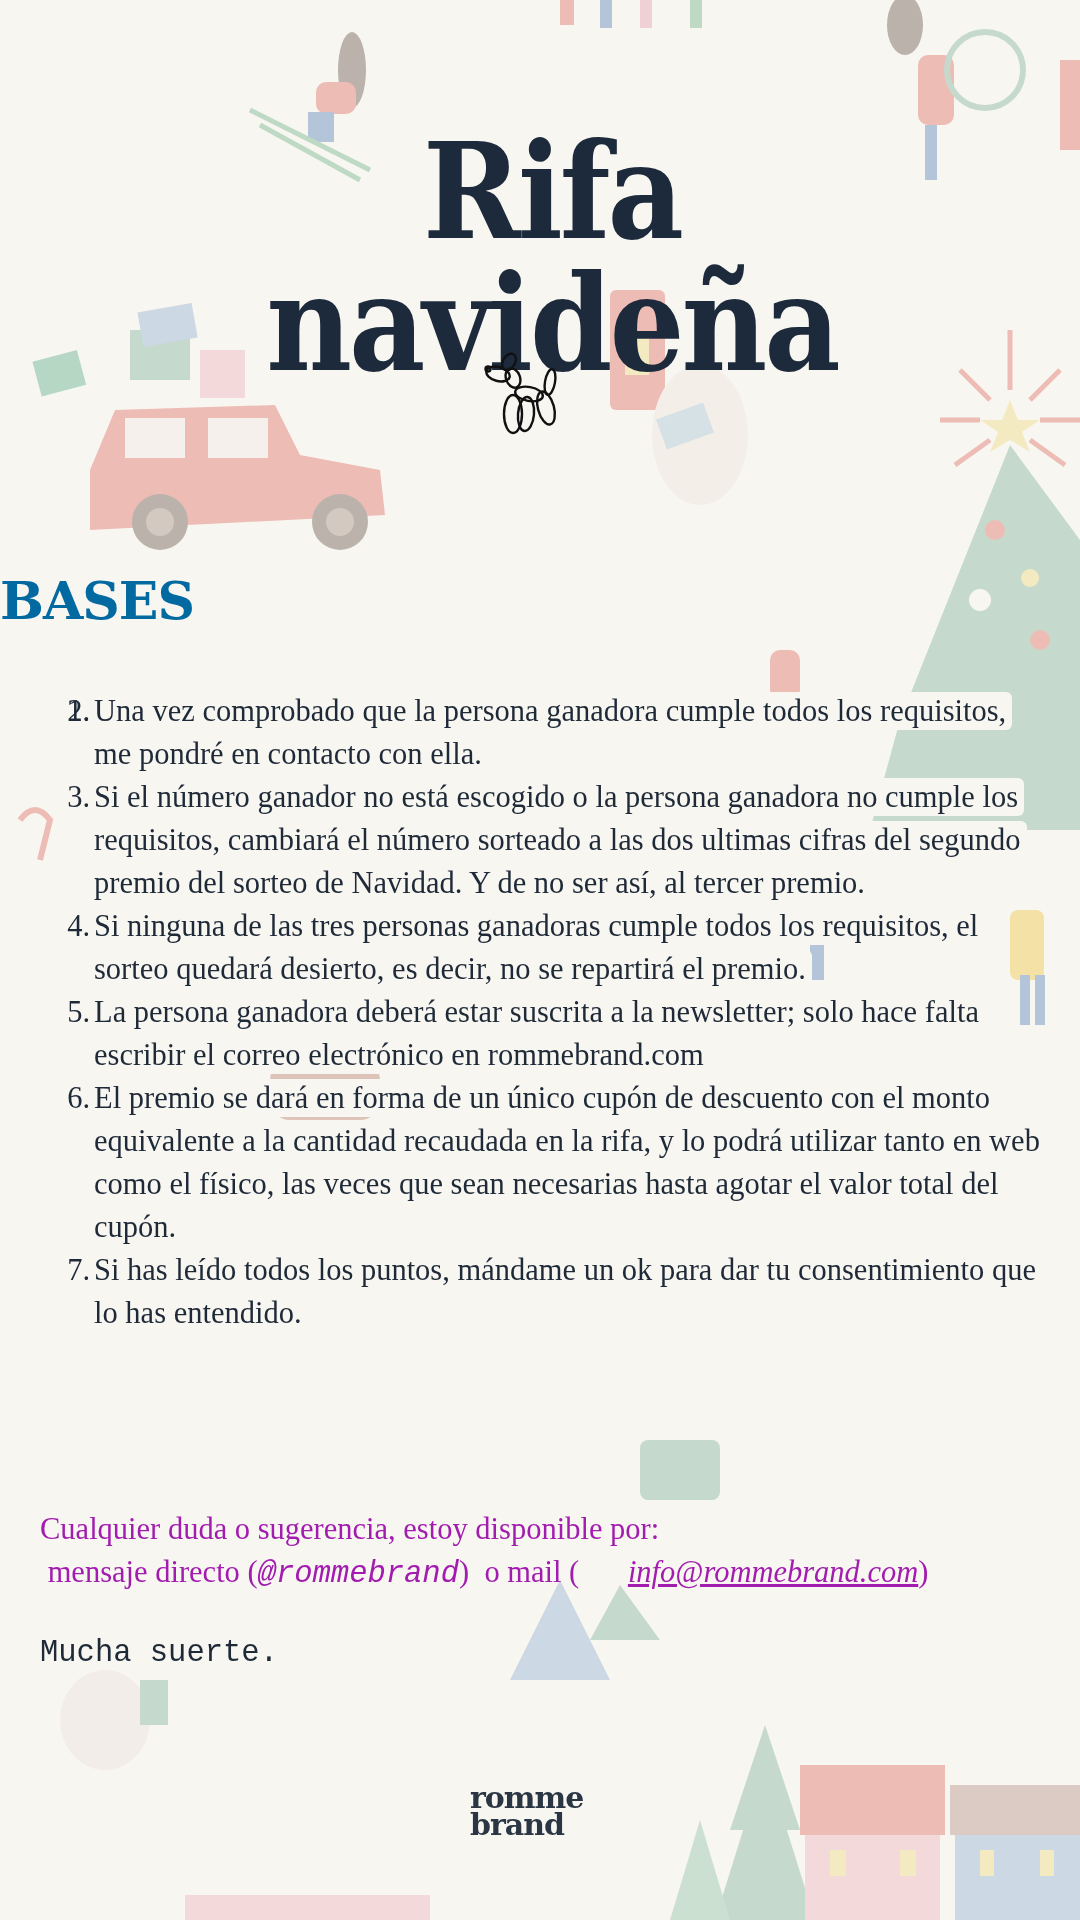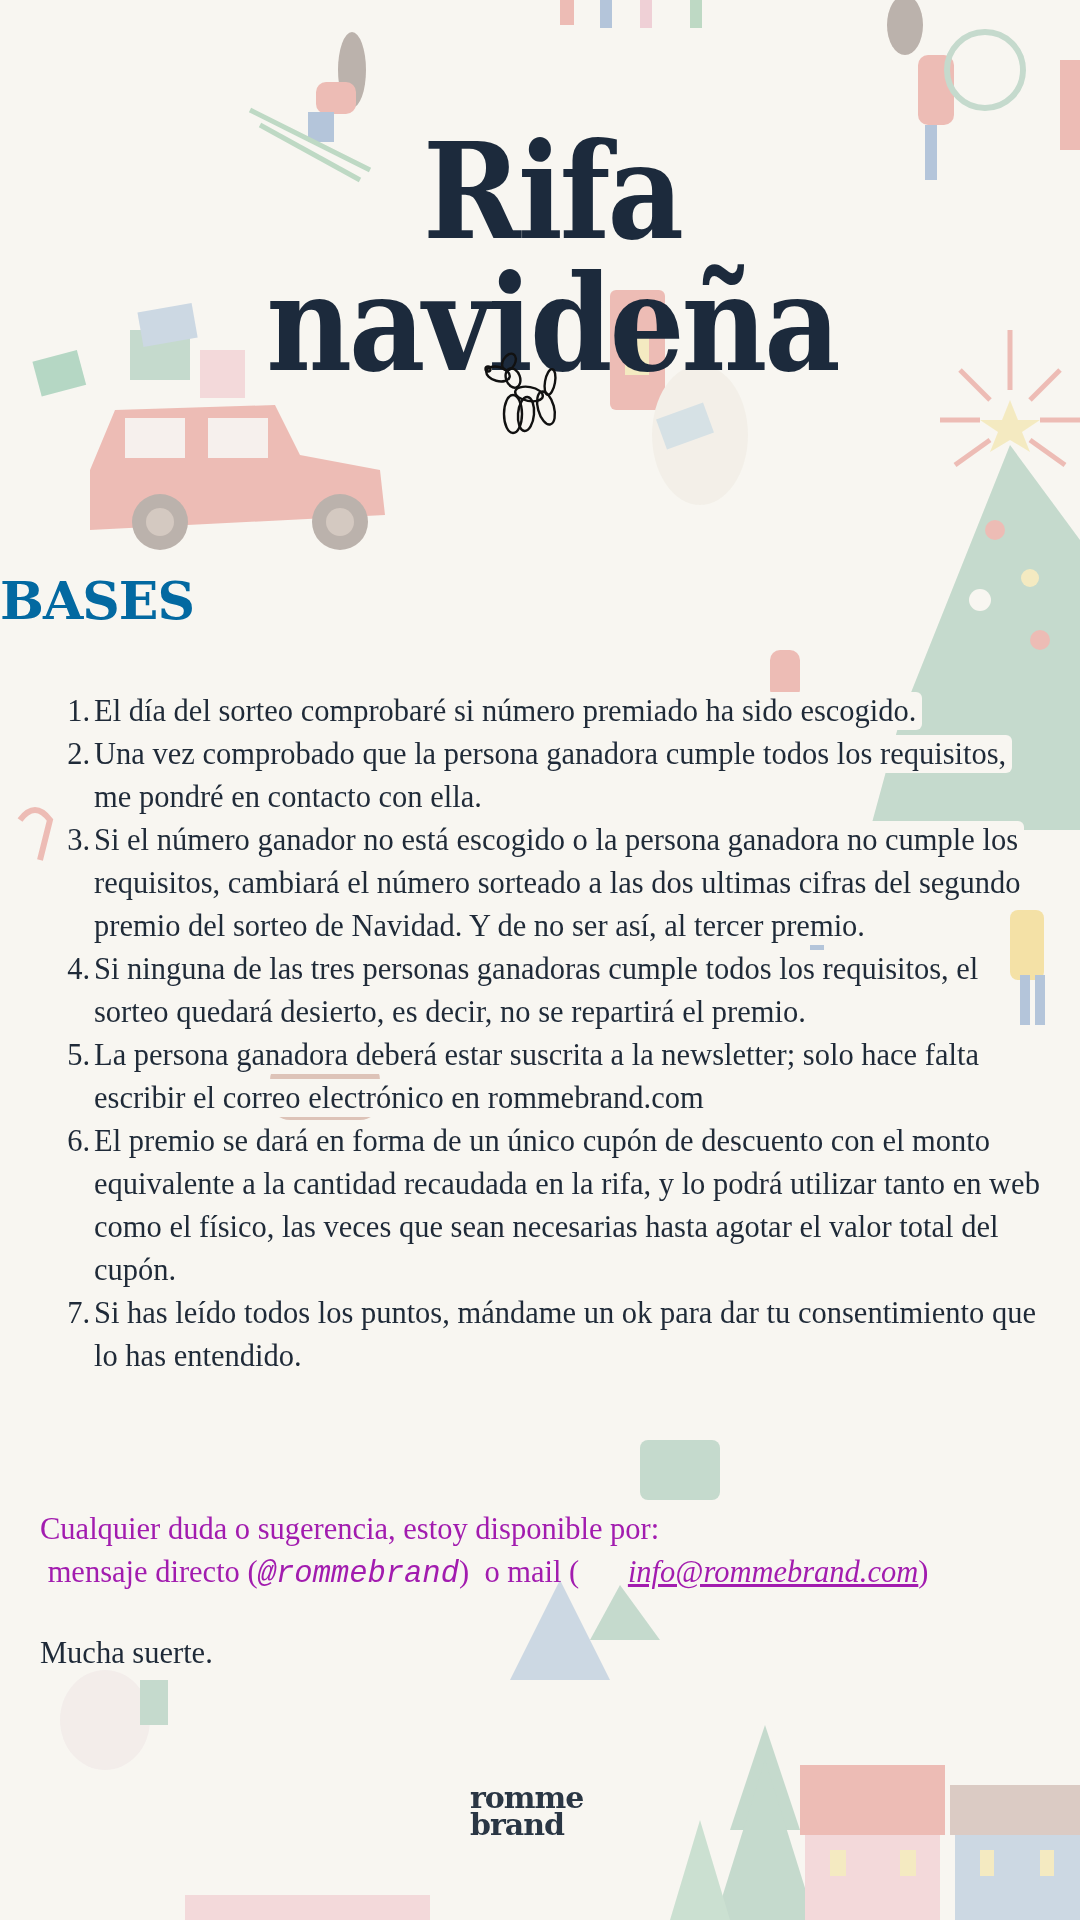--- a/index.html
+++ b/index.html
@@ -58,21 +58,21 @@
 
     .contact {
       position: absolute; left: 40px; top: 1508px;
       font-family: "Liberation Serif", "DejaVu Serif", serif;
       font-size: 30.5px; line-height: 43px; color: #a21caf;
     }
     .contact .it { font-style: italic; font-family: Liberation Mono, monospace; }
     .contact .link { font-style: italic; text-decoration: underline; margin-left: 41px; }
     .luck {
       position: absolute; left: 40px; top: 1636px;
-      font-family: Liberation Serif, serif;
+      font-family: Liberation Mono, monospace;
       font-size: 30.5px; color: #1f2a38;
     }
     .logo {
       position: absolute; left: 470px; top: 1784px; width: 140px;
       text-align: left;
       font-family: "DejaVu Serif", serif; font-weight: 700;
       font-size: 30px; line-height: 27px; color: #2a3644; letter-spacing: -1px;
     }
   </style>
 </head>
@@ -193,21 +193,21 @@
     <ellipse cx="67" cy="32" rx="5" ry="13" transform="rotate(10 67 32)"></ellipse>
     <circle cx="5" cy="19" r="2.5"></circle>
     <ellipse cx="30" cy="64" rx="9" ry="19"></ellipse>
     <ellipse cx="43" cy="64" rx="8" ry="17" transform="rotate(5 43 64)"></ellipse>
     <ellipse cx="63" cy="58" rx="8" ry="17" transform="rotate(-15 63 58)"></ellipse>
   </svg>
 
   <h2 class="bases">BASES</h2>
 
   <ol class="rules">
-    <li><span class="num">1.</span><span class="txt">El día del sorteo comprobaré si número premiado ha sido escogido.</span></li>
+    <li><span class="num">1.</span></li>
     <li><span class="num">2.</span><span class="txt">Una vez comprobado que la persona ganadora cumple todos los requisitos, me pondré en contacto con ella.</span></li>
     <li><span class="num">3.</span><span class="txt">Si el número ganador no está escogido o la persona ganadora no cumple los requisitos, cambiará el número sorteado a las dos ultimas cifras del segundo premio del sorteo de Navidad. Y de no ser así, al tercer premio.</span></li>
     <li><span class="num">4.</span><span class="txt">Si ninguna de las tres personas ganadoras cumple todos los requisitos, el sorteo quedará desierto, es decir, no se repartirá el premio.</span></li>
     <li><span class="num">5.</span><span class="txt">La persona ganadora deberá estar suscrita a la newsletter; solo hace falta escribir el correo electrónico en rommebrand.com</span></li>
     <li><span class="num">6.</span><span class="txt">El premio se dará en forma de un único cupón de descuento con el monto equivalente a la cantidad recaudada en la rifa, y lo podrá utilizar tanto en web como el físico, las veces que sean necesarias hasta agotar el valor total del cupón.</span></li>
     <li><span class="num">7.</span><span class="txt">Si has leído todos los puntos, mándame un ok para dar tu consentimiento que lo has entendido.</span></li>
   </ol>
 
   <div class="contact">
     <div>Cualquier duda o sugerencia, estoy disponible por:</div>

